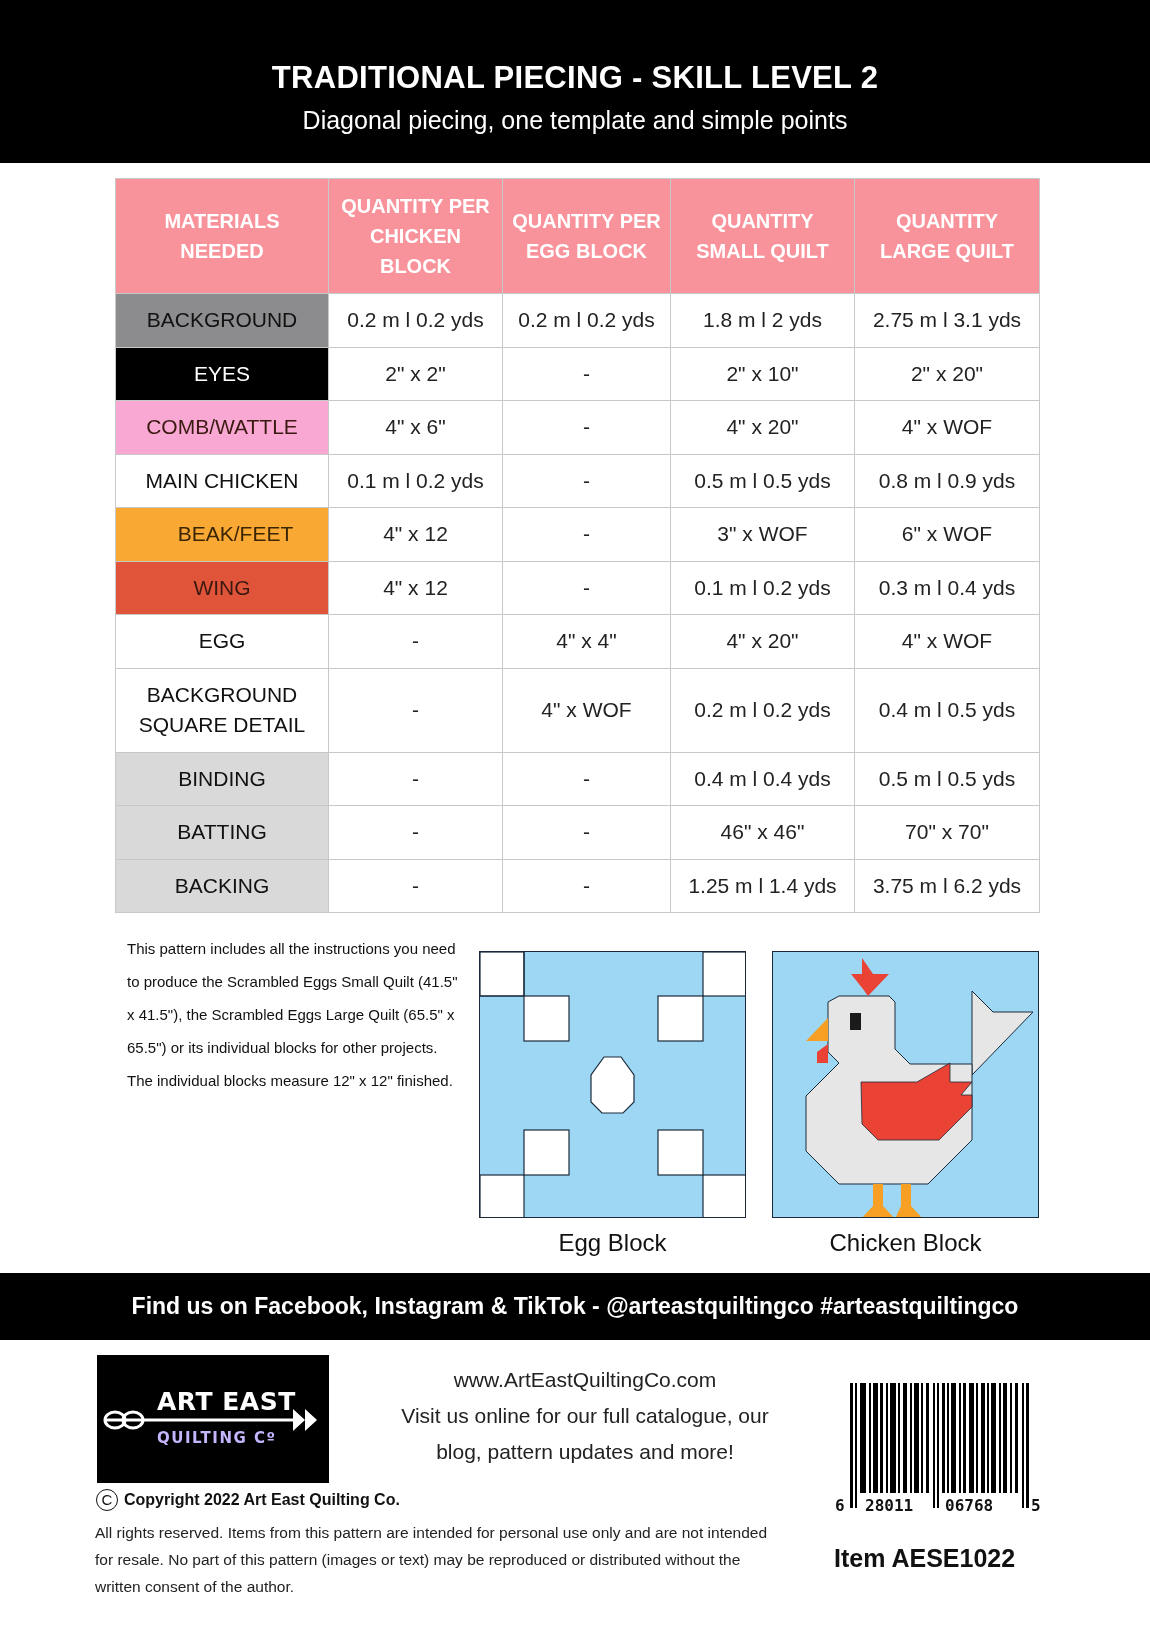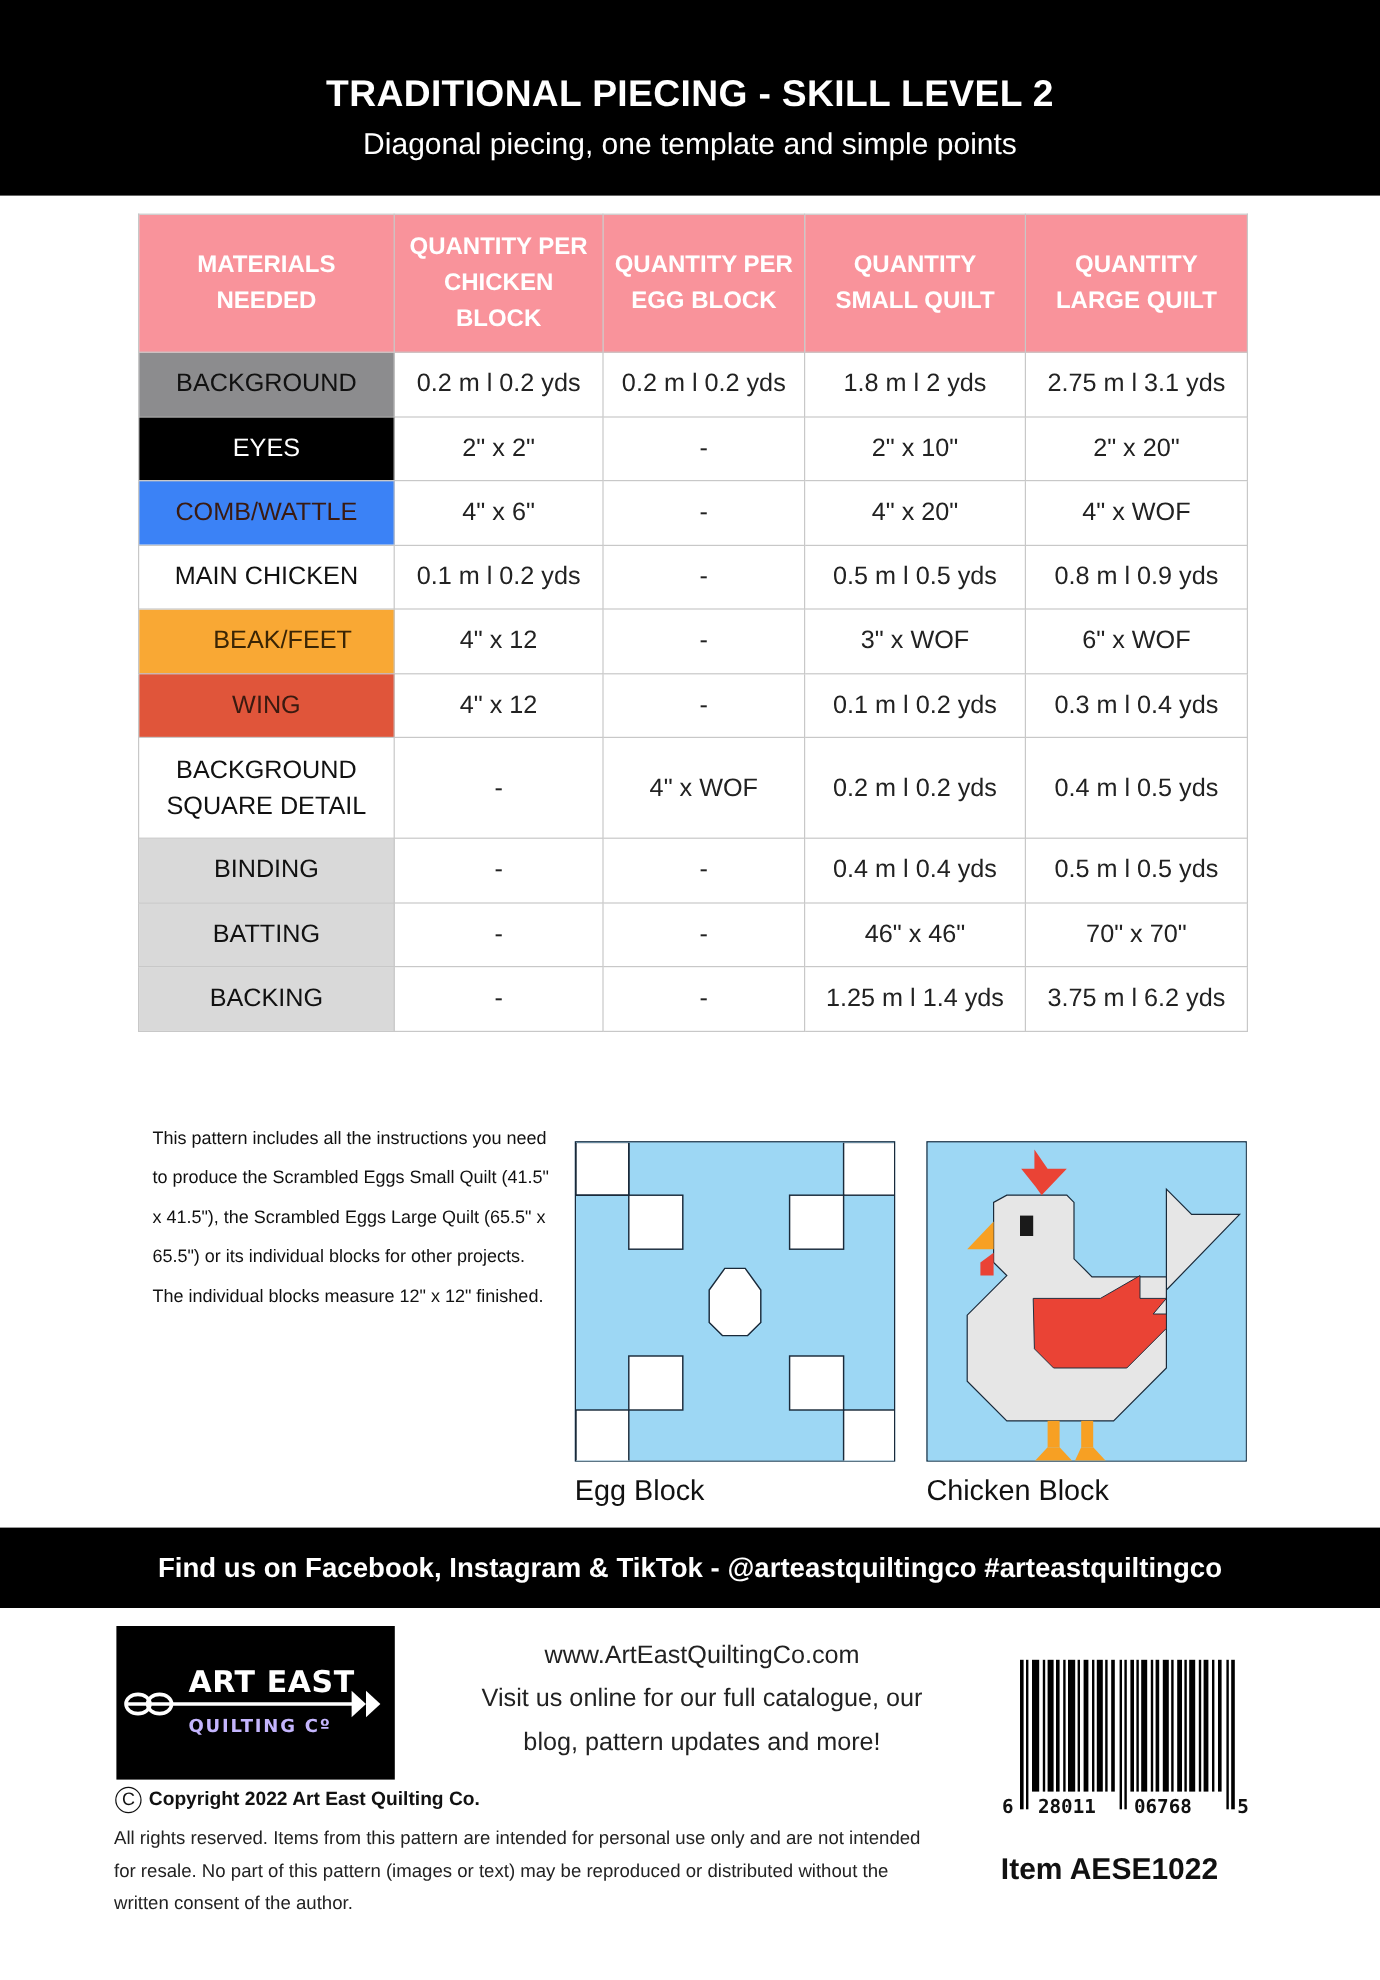--- a/index.html
+++ b/index.html
@@ -17,21 +17,21 @@
   table.materials tr.tall td { height: 84px; }
   table.materials td.mat { white-space: normal; }
   col.c0 { width: 213px; } col.c1 { width: 174px; } col.c2 { width: 168px; } col.c3 { width: 184px; } col.c4 { width: 185px; }
 
   .desc { position: absolute; left: 127px; top: 932px; width: 340px; font-size: 15px; line-height: 33px; color: #111; }
 
   .block { position: absolute; top: 951px; width: 267px; height: 267px; border: 1px solid #1a2a3a; background: #9dd7f4; overflow: hidden; }
   .egg-block { left: 479px; }
   .chicken-block { left: 772px; }
   .block svg { position: absolute; left: 0; top: 0; }
-  .caption { position: absolute; top: 1229px; font-size: 24px; color: #111; width: 267px; }
+  .caption { position: absolute; top: 1229px; font-size: 24px; color: #111; text-align: center; width: 267px; }
   .egg-caption { left: 479px; }
   .chicken-caption { left: 772px; }
 
   .social-band { position: absolute; left: 0; top: 1273px; width: 1150px; height: 67px; background: #000; color: #fff; text-align: center; font-size: 23px; font-weight: 700; line-height: 67px; }
 
   .logo { position: absolute; left: 97px; top: 1355px; width: 232px; height: 128px; background: #000; }
   .logo svg { position: absolute; left: 0; top: 0; }
   .logo .art-east { position: absolute; left: 60px; top: 32px; color: #fff; font-size: 25px; font-weight: 700; letter-spacing: 0.5px; font-family: "DejaVu Sans", sans-serif; }
   .logo .quilting-co { position: absolute; left: 60px; top: 74px; color: #c4b5fd; font-size: 15px; font-weight: 700; letter-spacing: 1.5px; font-family: "DejaVu Sans", sans-serif; }
 
@@ -81,21 +81,21 @@
       <td>2.75 m l 3.1 yds</td>
     </tr>
     <tr>
       <td class="mat" style="background:#000;color:#fff;">EYES</td>
       <td>2" x 2"</td>
       <td>-</td>
       <td>2" x 10"</td>
       <td>2" x 20"</td>
     </tr>
     <tr>
-      <td class="mat" style="background:#3b82f6;color:#3a1a10;">COMB/WATTLE</td>
+      <td class="mat" style="background:#f9a8d4;color:#3a1a10;">COMB/WATTLE</td>
       <td>4" x 6"</td>
       <td>-</td>
       <td>4" x 20"</td>
       <td>4" x WOF</td>
     </tr>
     <tr>
       <td class="mat" style="background:#fff;color:#111;">MAIN CHICKEN</td>
       <td>0.1 m l 0.2 yds</td>
       <td>-</td>
       <td>0.5 m l 0.5 yds</td>
@@ -107,20 +107,27 @@
       <td>-</td>
       <td>3" x WOF</td>
       <td>6" x WOF</td>
     </tr>
     <tr>
       <td class="mat" style="background:#e0553a;color:#3a1a10;">WING</td>
       <td>4" x 12</td>
       <td>-</td>
       <td>0.1 m l 0.2 yds</td>
       <td>0.3 m l 0.4 yds</td>
+    </tr>
+    <tr>
+      <td class="mat" style="background:#fff;color:#111;">EGG</td>
+      <td>-</td>
+      <td>4" x 4"</td>
+      <td>4" x 20"</td>
+      <td>4" x WOF</td>
     </tr>
     <tr class="tall">
       <td class="mat" style="background:#fff;color:#111;">BACKGROUND SQUARE DETAIL</td>
       <td>-</td>
       <td>4" x WOF</td>
       <td>0.2 m l 0.2 yds</td>
       <td>0.4 m l 0.5 yds</td>
     </tr>
     <tr>
       <td class="mat" style="background:#d9d9d9;color:#111;">BINDING</td>

